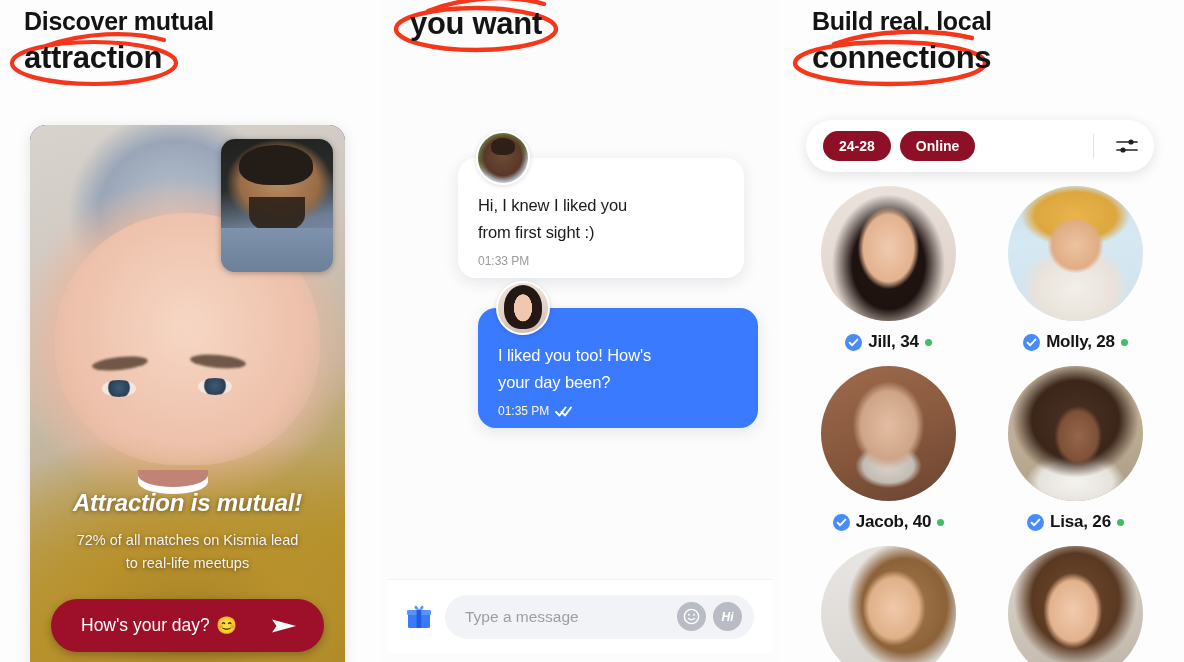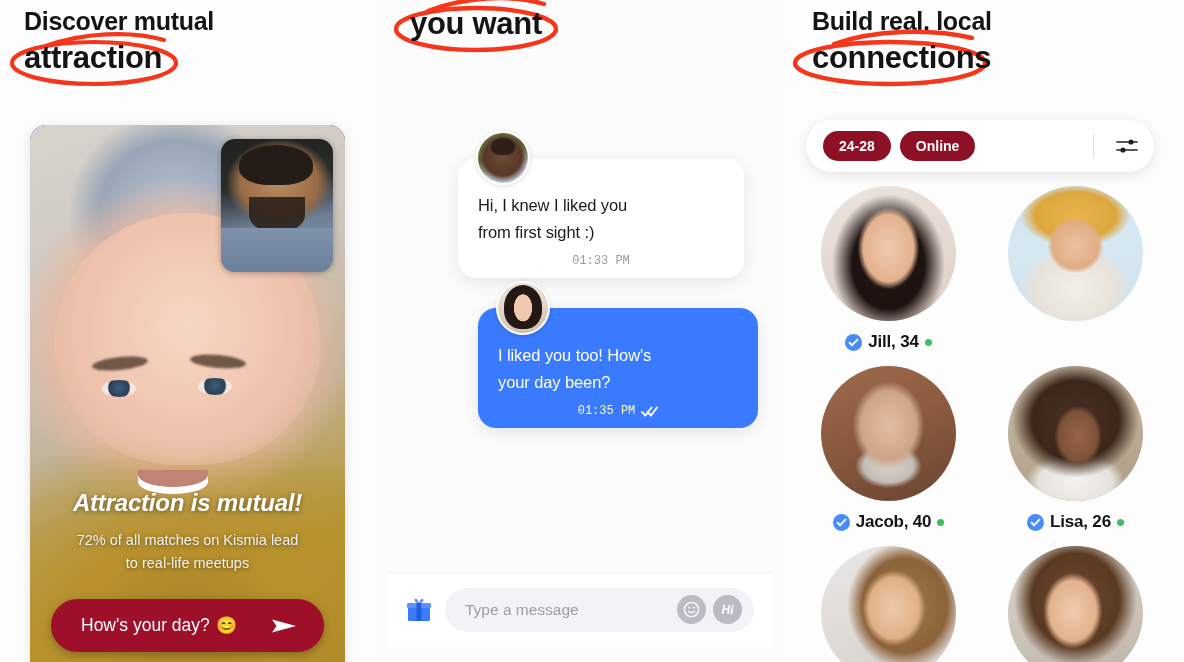--- a/index.html
+++ b/index.html
@@ -217,24 +217,23 @@
     line-height: 27px;
     letter-spacing: -.1px;
   }
   .bubble-in  .bubble-text { color: #1b1b1b; }
   .bubble-out .bubble-text { color: #ffffff; }
 
   .bubble-meta {
     margin-top: 8px;
     display: flex;
     align-items: center;
-    justify-content: center;
+    justify-content: flex-start;
     gap: 6px;
     font-size: 12px;
-    font-family: Liberation Mono, monospace;
   }
   .bubble-in  .bubble-meta { color: #9b9b9b; }
   .bubble-out .bubble-meta { color: #fef9c3; }
 
   .msg-avatar {
     position: absolute;
     width: 54px; height: 54px;
     border-radius: 50%;
     top: -27px;
     overflow: hidden;
@@ -263,21 +262,21 @@
     width:76%; height:88%; border-radius:50% 50% 42% 42%;
     background:
       radial-gradient(ellipse 42% 54% at 50% 52%, rgba(240,200,175,1) 0%, rgba(240,200,175,1) 56%, rgba(35,24,20,0) 58%),
       #231814;
   }
 
   .check2 { width: 17px; height: 11px; }
 
   .chat-input-bar {
     position: absolute;
-    left: 8px; right: 8px; bottom: 16px;
+    left: 8px; right: 8px; bottom: 9px;
     height: 74px;
     display: flex;
     align-items: center;
     gap: 13px;
     padding: 0 18px;
     background: #ffffff;
     border-top: 1px solid #f1f1f3;
   }
   .gift-icon { width: 26px; height: 26px; flex: 0 0 auto; }
   .input-pill {
@@ -583,20 +582,28 @@
           </svg>
           <span>Jill, 34</span>
           <span class="online-dot"></span>
         </div>
       </div>
 
       <div class="grid-cell">
         <div class="grid-photo">
             <div class="ph ph-molly"></div>
           </div>
+        <div class="grid-name">
+          <svg class="verified" viewBox="0 0 17 17">
+            <circle cx="8.5" cy="8.5" r="8.5" fill="#4a8cf7"></circle>
+            <path d="M4.6 8.7 L7.2 11.2 L12.4 5.6" fill="none" stroke="#ffffff" stroke-width="1.9" stroke-linecap="round" stroke-linejoin="round"></path>
+          </svg>
+          <span>Molly, 28</span>
+          <span class="online-dot"></span>
+        </div>
       </div>
 
       <div class="grid-cell">
         <div class="grid-photo">
             <div class="ph ph-jacob"></div>
           </div>
         <div class="grid-name">
           <svg class="verified" viewBox="0 0 17 17">
             <circle cx="8.5" cy="8.5" r="8.5" fill="#4a8cf7"></circle>
             <path d="M4.6 8.7 L7.2 11.2 L12.4 5.6" fill="none" stroke="#ffffff" stroke-width="1.9" stroke-linecap="round" stroke-linejoin="round"></path>

